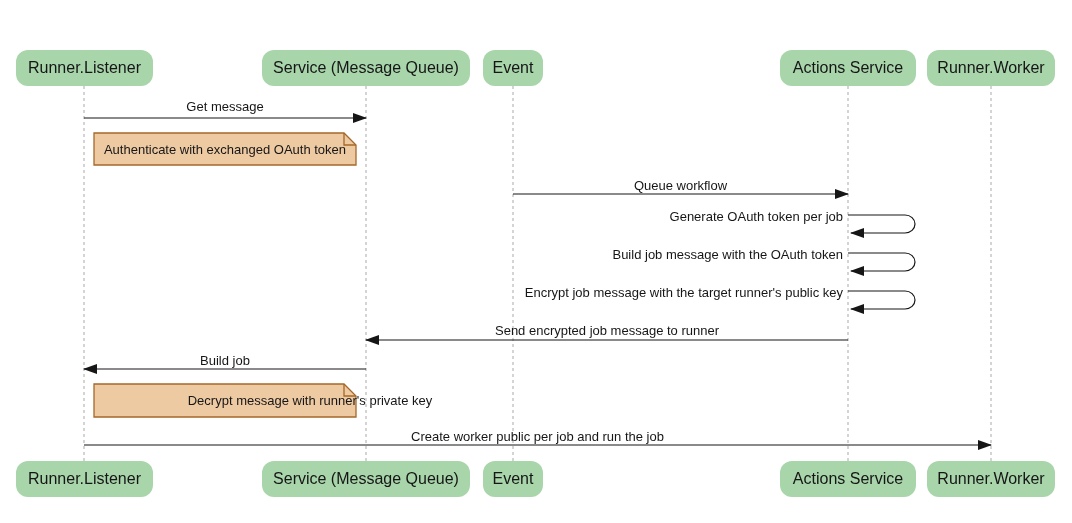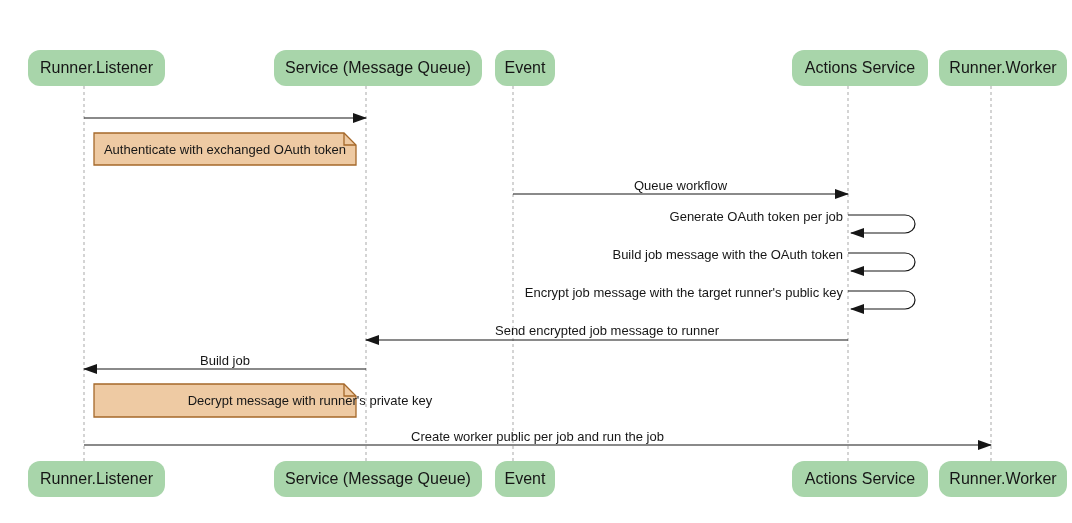--- a/index.html
+++ b/index.html
@@ -66,21 +66,20 @@
     position: absolute;
     height: 36px;
     background: var(--participant-fill);
     border-radius: 12px;
     display: flex;
     align-items: center;
     justify-content: center;
     font-size: 16px;
     color: var(--participant-text);
     white-space: nowrap;
-    margin-left: 12px;
   }
   .actor.top { top: 50px; }
   .actor.bottom { top: 461px; }
 
   .msg-label {
     position: absolute;
     height: 16px;
     line-height: 16px;
     font-size: 13px;
     color: var(--arrow-color);
@@ -144,20 +143,21 @@
   <div class="actor top" style="left:483px; width:60px;">Event</div>
   <div class="actor top" style="left:780px; width:136px;">Actions Service</div>
   <div class="actor top" style="left:927px; width:128px;">Runner.Worker</div>
 
   <div class="actor bottom" style="left:16px;  width:137px;">Runner.Listener</div>
   <div class="actor bottom" style="left:262px; width:208px;">Service (Message Queue)</div>
   <div class="actor bottom" style="left:483px; width:60px;">Event</div>
   <div class="actor bottom" style="left:780px; width:136px;">Actions Service</div>
   <div class="actor bottom" style="left:927px; width:128px;">Runner.Worker</div>
 
+  <div class="msg-label" style="left:84px;  width:282px; top:99px;">Get message</div>
   <div class="msg-label" style="left:513px; width:335px; top:178px;">Queue workflow</div>
   <div class="msg-label right" style="left:400px; width:443px; top:209px;">Generate OAuth token per job</div>
   <div class="msg-label right" style="left:400px; width:443px; top:247px;">Build job message with the OAuth token</div>
   <div class="msg-label right" style="left:400px; width:443px; top:285px;">Encrypt job message with the target runner's public key</div>
   <div class="msg-label" style="left:366px; width:482px; top:323px;">Send encrypted job message to runner</div>
   <div class="msg-label" style="left:84px;  width:282px; top:353px;">Build job</div>
   <div class="msg-label" style="left:84px;  width:907px; top:429px;">Create worker public per job and run the job</div>
 
   <div class="note-text" style="left:94px; top:133px; width:262px; height:32px;">Authenticate with exchanged OAuth token</div>
   <div class="note-text" style="left:106px; top:384px; width:312px; height:33px;margin-left:48px;">Decrypt message with runner's private key</div>

